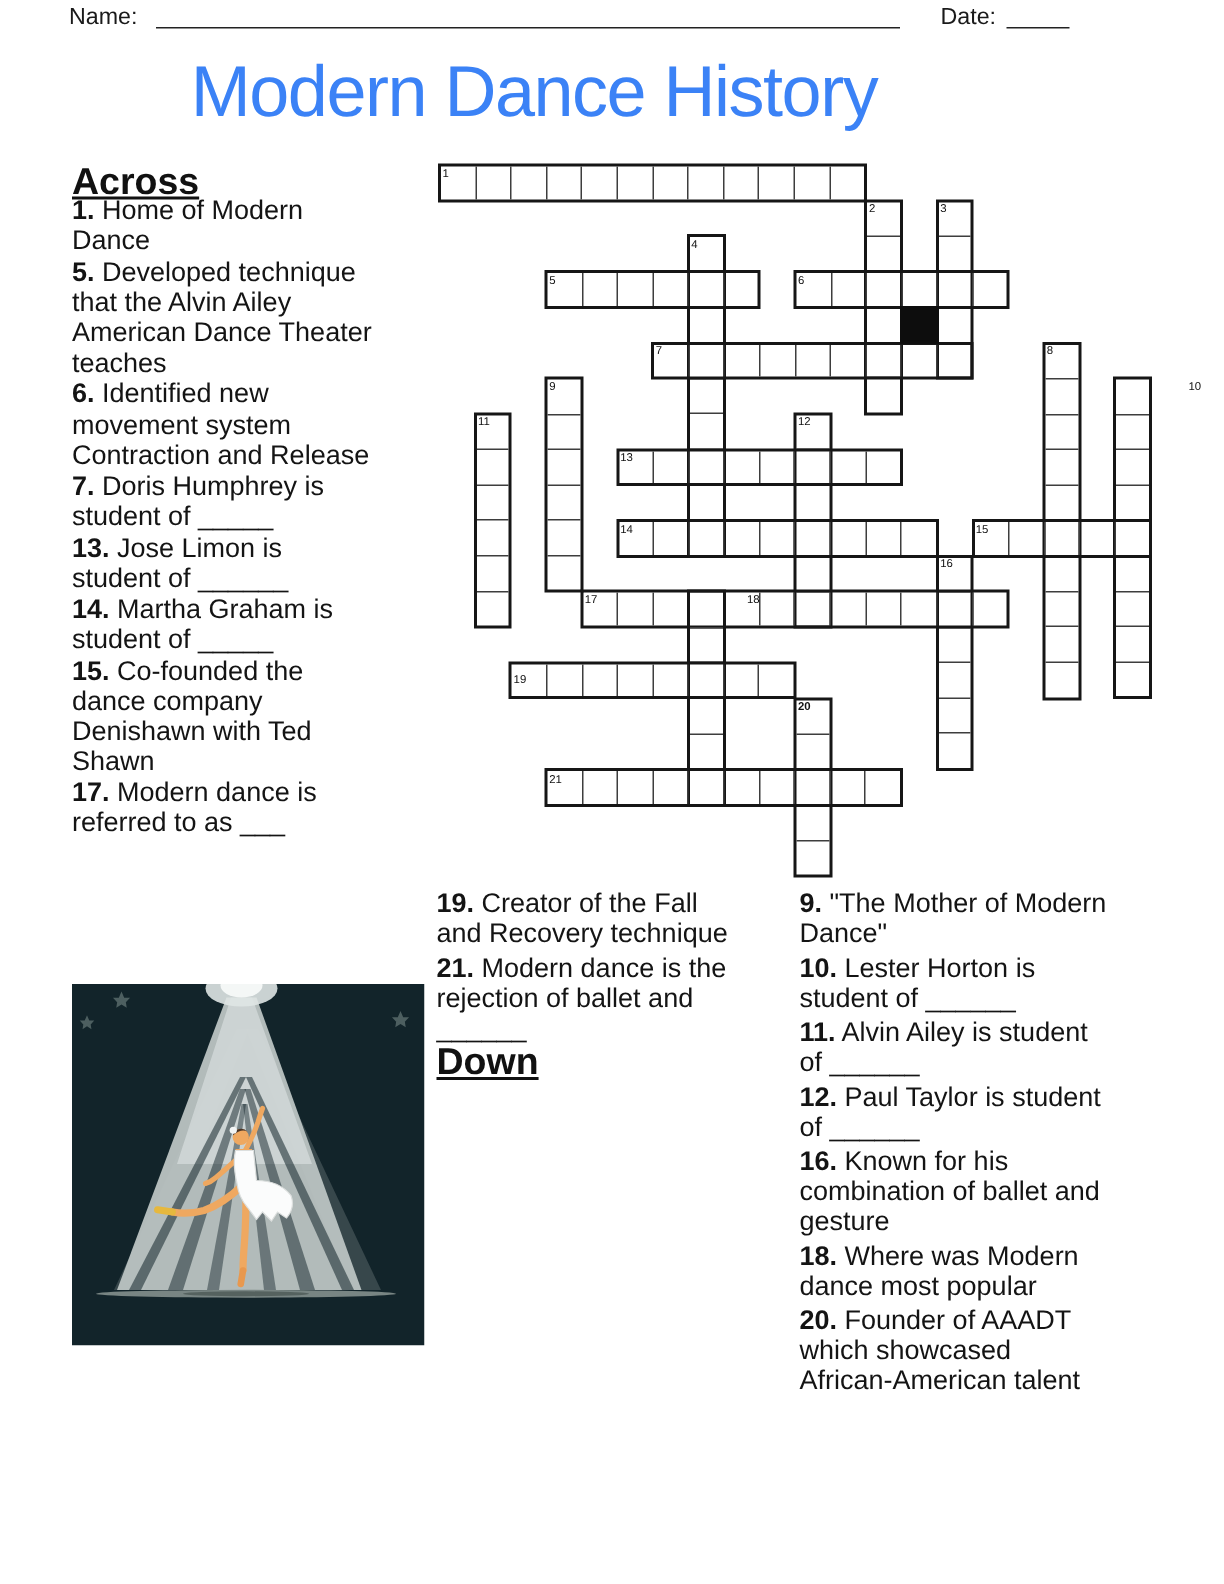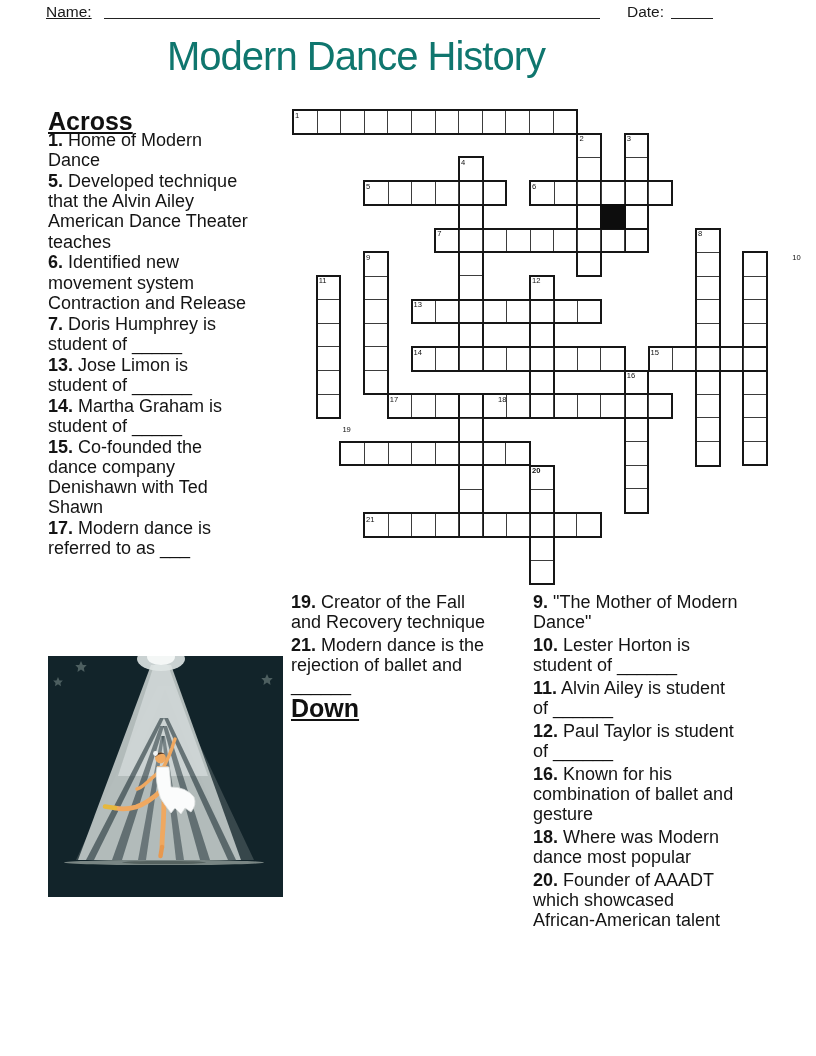--- a/index.html
+++ b/index.html
@@ -2,24 +2,24 @@
 <html><head>
 <meta charset="utf-8">
 <style>
   html,body{margin:0;padding:0;background:#fff;}
   .page{position:relative;width:816px;height:1056px;background:#ffffff;overflow:hidden;
         font-family:"Liberation Sans","DejaVu Sans",sans-serif;color:#111;}
   .hdr-label{position:absolute;top:3px;font-size:15.5px;color:#1a1a1a;}
   .blank-line{position:absolute;top:18px;border-bottom:1.6px solid #222;height:0;}
   #name-line{left:104px;width:496px;}
   #date-line{left:671px;width:42px;}
-  #name-label{left:46px;text-decoration:underline;}
+  #name-label{left:46px;}
   #date-label{left:627px;}
   .title{position:absolute;top:34px;left:0;width:712px;text-align:center;
-         font-size:40px;letter-spacing:-1px;font-weight:500;color:#0f766e;}
+         font-size:48px;letter-spacing:-1px;font-weight:500;color:#3b82f6;}
   .section-heading{font-size:25px;font-weight:bold;text-decoration:underline;color:#111;}
   #across-heading{position:absolute;left:48px;top:107px;}
   .clue-col{position:absolute;width:202px;font-size:18px;line-height:20.2px;color:#141414;}
   #left-clues{left:48px;top:130px;}
   #middle-clues{left:291px;top:592px;width:204px;}
   #right-clues{left:533px;top:592px;width:206px;}
   .clue{margin:0 0 2.5px 0;}
   #left-clues .clue{margin:0 0 0.6px 0;}
   .clue b{font-weight:bold;}
   #down-heading{margin:2px 0 3px 0;}
@@ -273,21 +273,21 @@
       <div class="word across" style="left: 46.4px; top: 330.8px; width: 191.6px; height: 25.7px;">
         <div class="cell"></div>
         <div class="cell"></div>
         <div class="cell"></div>
         <div class="cell"></div>
         <div class="cell"></div>
         <div class="cell"></div>
         <div class="cell"></div>
         <div class="cell"></div>
       </div>
-      <div class="cell-num" style="left: 49.4px; top: 316px;">19</div>
+      <div class="cell-num" style="left: 49.4px; top: 339px;">19</div>
       <div class="word down" style="left: 236px; top: 354.5px; width: 25.7px; height: 120.5px;">
         <div class="cell"></div>
         <div class="cell"></div>
         <div class="cell"></div>
         <div class="cell"></div>
         <div class="cell"></div>
       </div>
       <div class="cell-num" style="left: 239px; top: 357px; font-weight: bold;">20</div>
       <div class="word across" style="left: 70.1px; top: 401.9px; width: 239px; height: 25.7px;">
         <div class="cell"></div>

